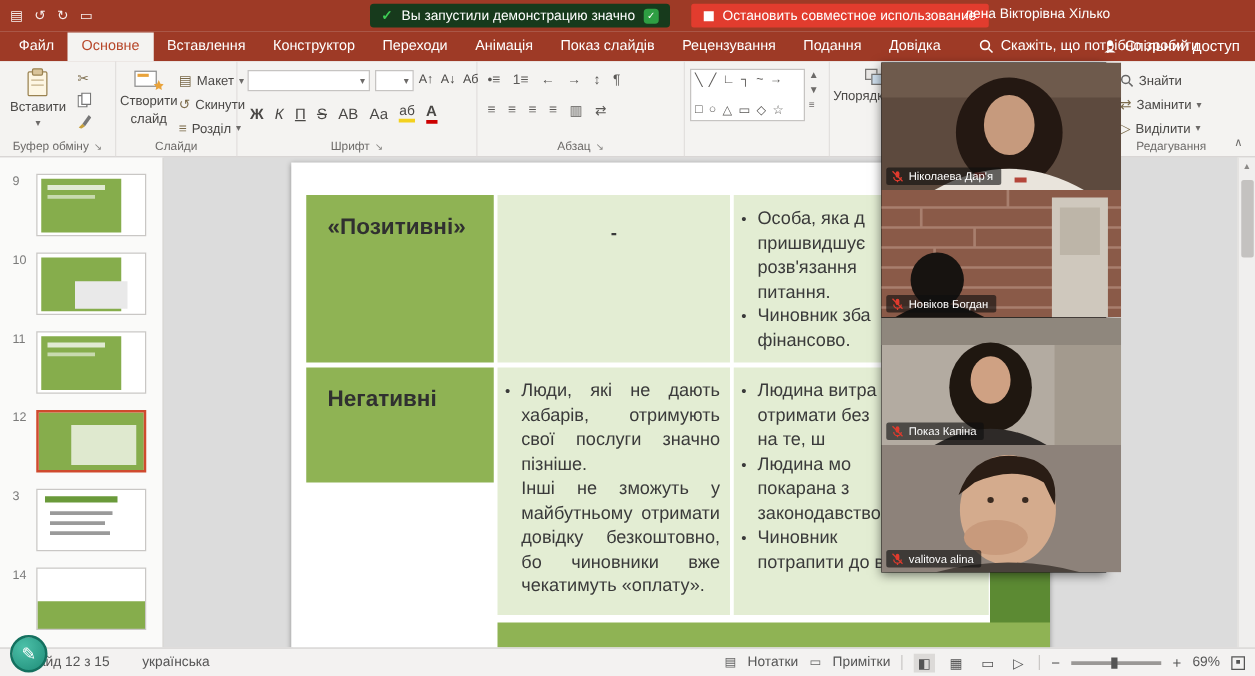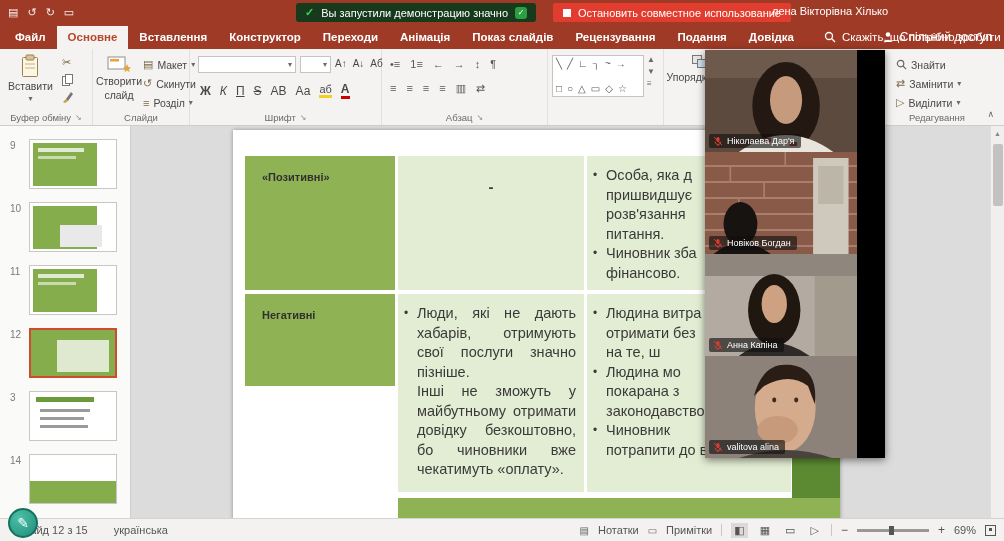--- a/index.html
+++ b/index.html
@@ -17,21 +17,21 @@
              display:inline-flex; align-items:center; justify-content:center; }
   .stopbtn { position:absolute; left:553px; top:3px; height:19px; background:#e23c2e; color:#fff; border:none;
              border-radius:2px; display:flex; align-items:center; gap:7px; padding:0 10px; font-size:11px;
              font-family:inherit; white-space:nowrap; cursor:pointer; }
   .stopsq { width:8px; height:8px; background:#fff; display:inline-block; }
   .uname { position:absolute; left:772px; top:5px; font-size:11px; white-space:nowrap; }
 
   
   .tabs { position:absolute; top:25px; left:0; width:1004px; height:24px; background:#9e3a26; color:#fff;
           display:flex; align-items:flex-end; padding-left:4px; font-size:11.5px; }
-  .tab { padding:5px 11px 6px; white-space:nowrap; cursor:pointer;font-weight:bold; }
+  .tab { padding:5px 11px 6px; white-space:nowrap; cursor:pointer; }
   .tab.active { background:#f4f3f1; color:#b7472a; }
   .tellme { display:flex; align-items:center; gap:6px; padding:5px 9px 6px; margin-left:10px; white-space:nowrap; cursor:pointer; }
   .share { position:absolute; right:12px; bottom:5px; display:flex; align-items:center; gap:6px; font-size:12px; cursor:pointer; }
 
   
   .ribbon { position:absolute; top:49px; left:0; width:1004px; height:77px; background:#f4f3f1; border-bottom:1px solid #cfcdcb; }
   .group { position:absolute; top:0; height:76px; border-right:1px solid #e2e0de; }
   .glabel { position:absolute; bottom:2px; left:0; width:100%; text-align:center; font-size:9.5px; color:#6c6a68;
             display:flex; align-items:center; justify-content:center; gap:4px; }
   .launch { font-size:8px; color:#8a8886; }
@@ -90,38 +90,38 @@
   .tE { background:linear-gradient(#86ad4c,#86ad4c) 0 26px/100% 24px no-repeat,#fff; }
 
   
   .canvas { position:absolute; top:126px; left:131px; right:14px; bottom:23px; background:#dcdcdc; overflow:hidden; }
   .slide { position:absolute; left:102px; top:4px; width:607px; height:430px; background:#fff; box-shadow:0 0 4px rgba(0,0,0,.35); }
   .strip { position:absolute; left:559px; top:0; width:48px; height:100%; background:#5c8a33;
            clip-path:polygon(34% 0,100% 0,100% 100%,0 100%,0 24%); }
   .cell { position:absolute; }
   .green { background:#8fb354; }
   .light { background:#e3edd3; }
-  .hdr { padding:15px 6px 0 17px; font-weight:bold; font-size:11px; color:#303030; }
+  .hdr { padding:15px 6px 0 17px; font-weight:bold; font-size:18px; color:#303030; }
   .dash { text-align:center; padding-top:22px; font-weight:bold; font-size:15px; color:#3a3a3a; }
   .blist { padding:10px 8px 0 6px; }
   .bitem { display:flex; }
   .bdot { width:13px; flex:none; font-size:12px; line-height:19.5px; color:#3a3a3a; }
   .btxt { flex:1; font-size:14.5px; line-height:19.5px; font-weight:normal; color:#3a3a3a; text-align:justify; }
   .ln { display:block; text-align:left; }
   .nobullet { margin-left:13px; }
 
   
   .vscroll { position:absolute; top:126px; right:0; width:14px; bottom:23px; background:#f0efee; border-left:1px solid #e0dedc; }
   .sarrow { display:block; text-align:center; font-size:7px; color:#8a8886; padding-top:4px; }
   .sthumb { position:absolute; top:18px; left:2px; width:10px; height:62px; background:#c4c2c0; border-radius:2px; }
 
   
   .videos { position:absolute; left:705px; top:50px; width:180px; height:408px; background:#000; z-index:60;
             box-shadow:0 2px 8px rgba(0,0,0,.5); }
-  .vtile { position:relative; width:152px; height:102px; overflow:hidden; }
+  .vtile { position:relative; width:192px; height:102px; overflow:hidden; }
   .vtile svg.cam { display:block; width:100%; height:100%; }
   .badge { position:absolute; left:4px; bottom:4px; background:rgba(15,15,15,.62); border-radius:2px; padding:2px 6px 2px 4px;
            display:flex; align-items:center; gap:4px; color:#fff; font-size:9px; white-space:nowrap; }
 
   
   .statusbar { position:absolute; bottom:0; left:0; width:1004px; height:23px; background:#f3f2f1; border-top:1px solid #d6d4d2;
                font-size:11px; color:#555; z-index:20; }
   .sb-left { position:absolute; left:16px; top:0; height:100%; display:flex; align-items:center; gap:26px; }
   .sb-right { position:absolute; right:8px; top:0; height:100%; display:flex; align-items:center; gap:9px; }
   .sbico { font-size:10px; color:#666; }
@@ -534,21 +534,21 @@
       <ellipse cx="82" cy="50" rx="15" ry="19" fill="#cfa183"></ellipse>
       <path d="M40 102 Q82 76 124 102 Z" fill="#2e2a28"></path>
     </svg>
     <div class="badge">
       <svg width="10" height="10" viewBox="0 0 10 10">
           <rect x="3.5" y="1" width="3" height="5" rx="1.5" fill="#e03b2e"></rect>
           <path d="M2 5.5 a3 3 0 0 0 6 0" stroke="#e03b2e" fill="none"></path>
           <line x1="5" y1="8.5" x2="5" y2="10" stroke="#e03b2e"></line>
           <line x1="1" y1="1" x2="9" y2="9" stroke="#e03b2e"></line>
         </svg>
-      <span>Анна Капіна</span>
+      <span>Показ Капіна</span>
     </div>
   </div>
   <div class="vtile">
     <svg class="cam" viewBox="0 0 180 102" preserveAspectRatio="none">
       <rect width="180" height="102" fill="#8d827a"></rect>
       <ellipse cx="95" cy="52" rx="36" ry="44" fill="#d4ab8d"></ellipse>
       <path d="M58 40 Q70 2 108 10 Q134 16 130 48 L122 30 Q100 16 70 30 Z" fill="#2a1d15"></path>
       <ellipse cx="86" cy="74" rx="24" ry="14" fill="#c89a7c"></ellipse>
       <circle cx="82" cy="44" r="2.4" fill="#3a2a20"></circle>
         <circle cx="108" cy="44" r="2.4" fill="#3a2a20"></circle>

